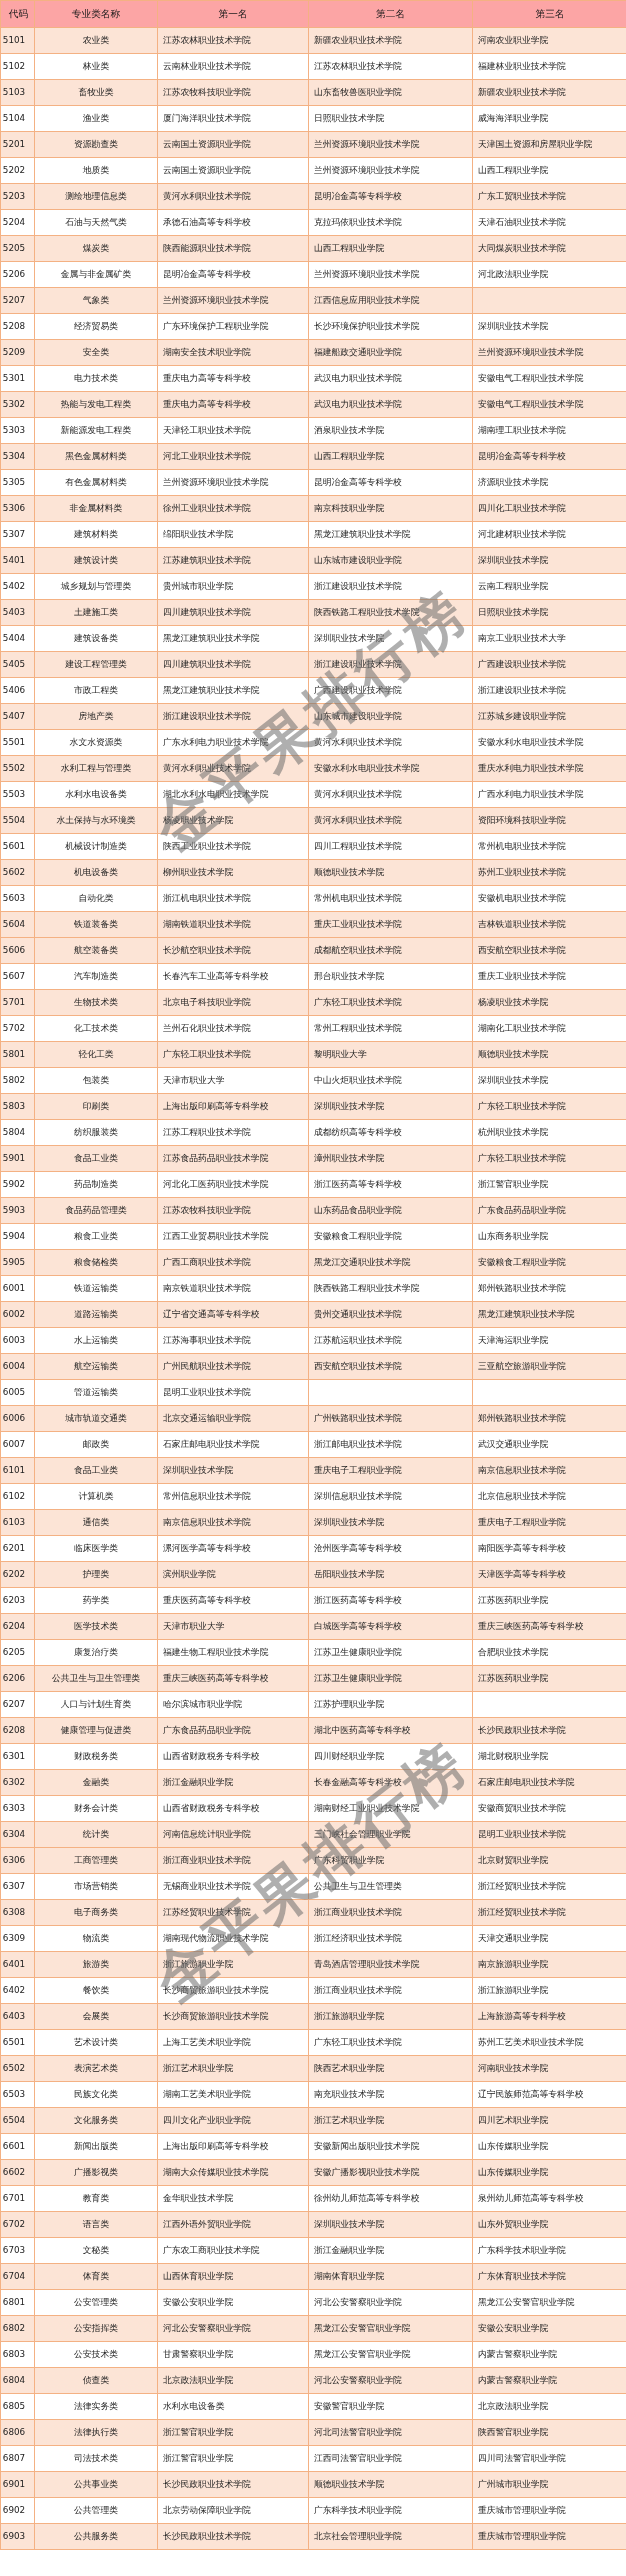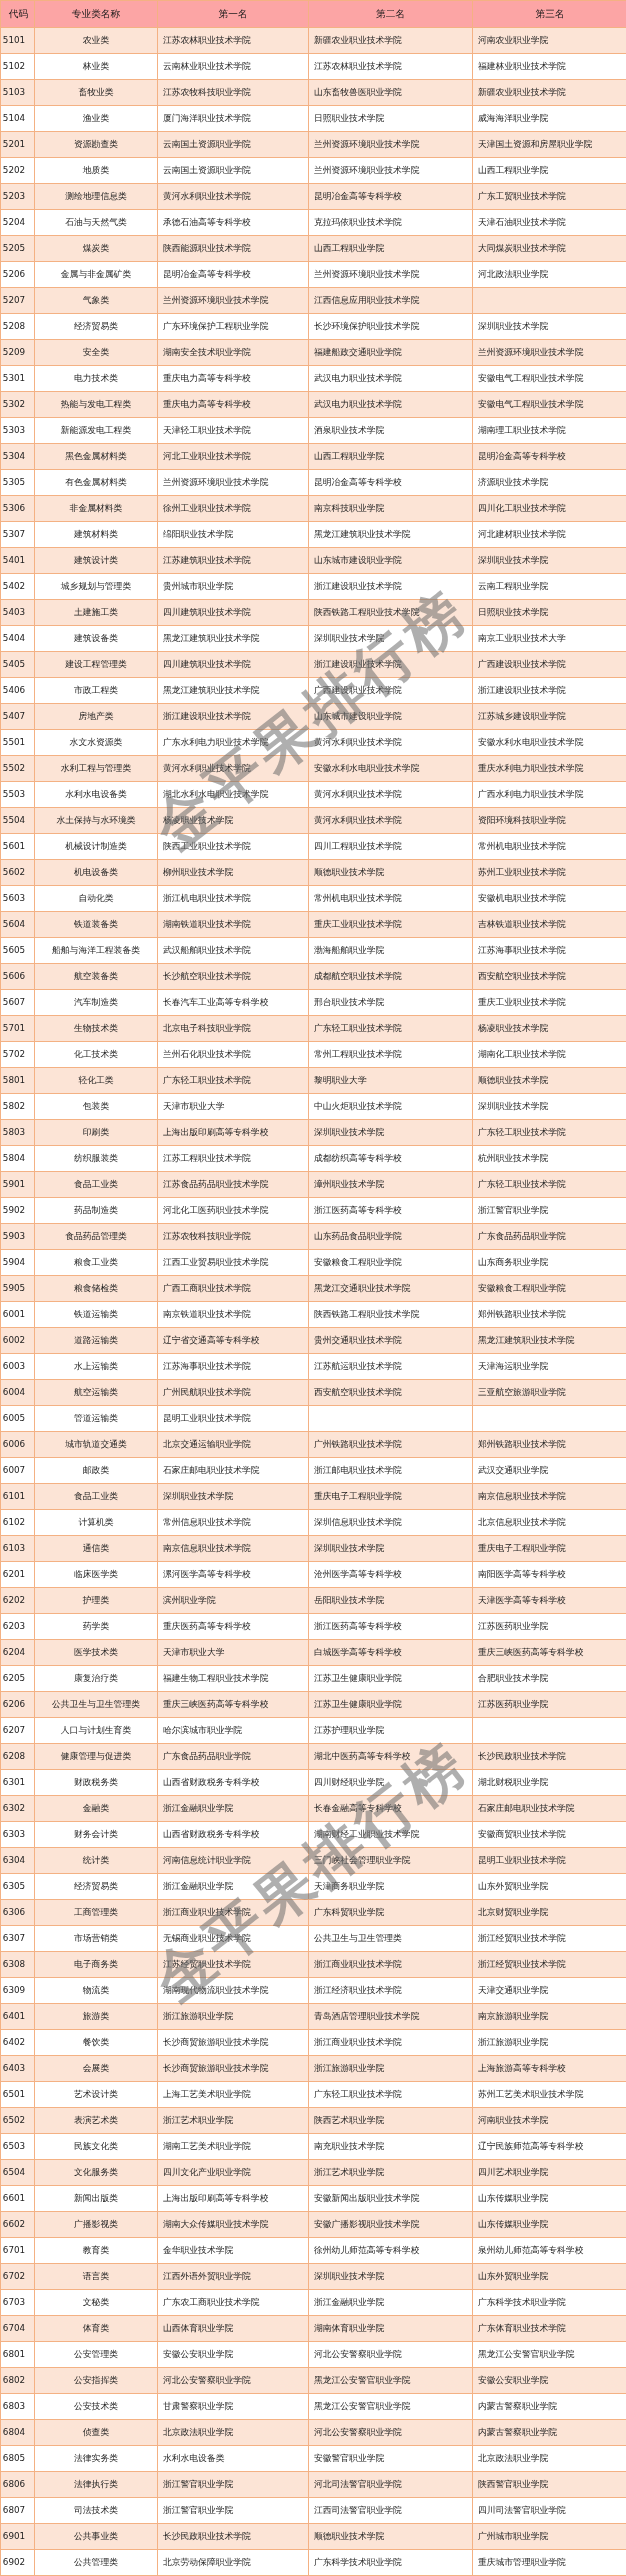--- a/index.html
+++ b/index.html
@@ -279,27 +279,20 @@
         <td class="c-2">常州机电职业技术学院</td>
         <td class="c-3">安徽机电职业技术学院</td>
       </tr>
       <tr class="odd">
         <td class="c-code">5604</td>
         <td class="c-name">铁道装备类</td>
         <td class="c-1">湖南铁道职业技术学院</td>
         <td class="c-2">重庆工业职业技术学院</td>
         <td class="c-3">吉林铁道职业技术学院</td>
       </tr>
-      <tr class="even">
-        <td class="c-code">5605</td>
-        <td class="c-name">船舶与海洋工程装备类</td>
-        <td class="c-1">武汉船舶职业技术学院</td>
-        <td class="c-2">渤海船舶职业学院</td>
-        <td class="c-3">江苏海事职业技术学院</td>
-      </tr>
       <tr class="odd">
         <td class="c-code">5606</td>
         <td class="c-name">航空装备类</td>
         <td class="c-1">长沙航空职业技术学院</td>
         <td class="c-2">成都航空职业技术学院</td>
         <td class="c-3">西安航空职业技术学院</td>
       </tr>
       <tr class="even">
         <td class="c-code">5607</td>
         <td class="c-name">汽车制造类</td>
@@ -530,27 +523,20 @@
         <td class="c-1">山西省财政税务专科学校</td>
         <td class="c-2">湖南财经工业职业技术学院</td>
         <td class="c-3">安徽商贸职业技术学院</td>
       </tr>
       <tr class="odd">
         <td class="c-code">6304</td>
         <td class="c-name">统计类</td>
         <td class="c-1">河南信息统计职业学院</td>
         <td class="c-2">三门峡社会管理职业学院</td>
         <td class="c-3">昆明工业职业技术学院</td>
-      </tr>
-      <tr class="even">
-        <td class="c-code">6305</td>
-        <td class="c-name">经济贸易类</td>
-        <td class="c-1">浙江金融职业学院</td>
-        <td class="c-2">天津商务职业学院</td>
-        <td class="c-3">山东外贸职业学院</td>
       </tr>
       <tr class="odd">
         <td class="c-code">6306</td>
         <td class="c-name">工商管理类</td>
         <td class="c-1">浙江商业职业技术学院</td>
         <td class="c-2">广东科贸职业学院</td>
         <td class="c-3">北京财贸职业学院</td>
       </tr>
       <tr class="even">
         <td class="c-code">6307</td>

